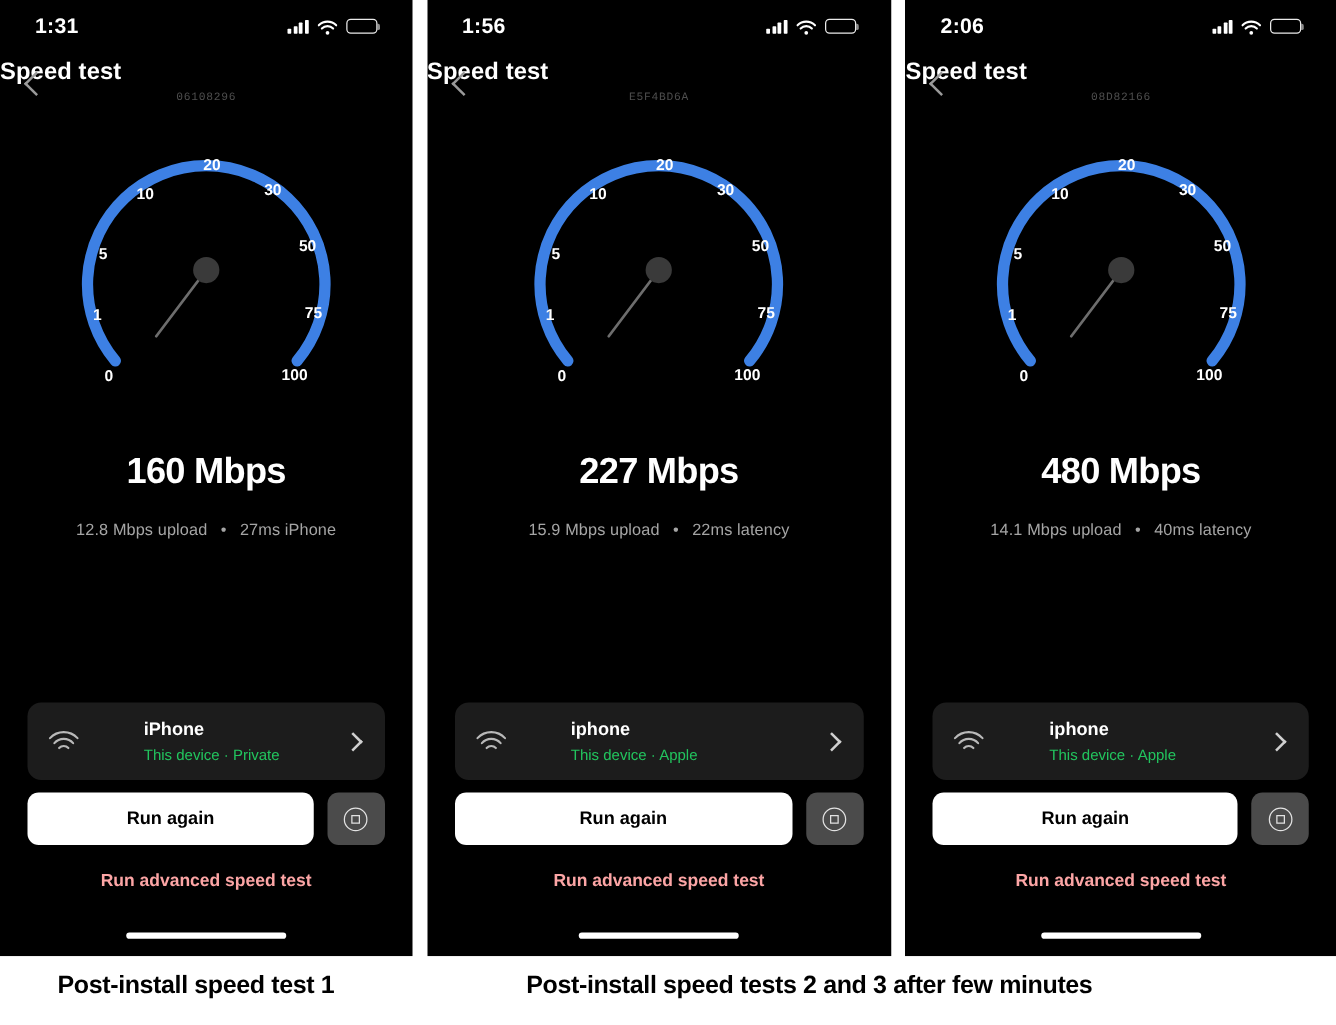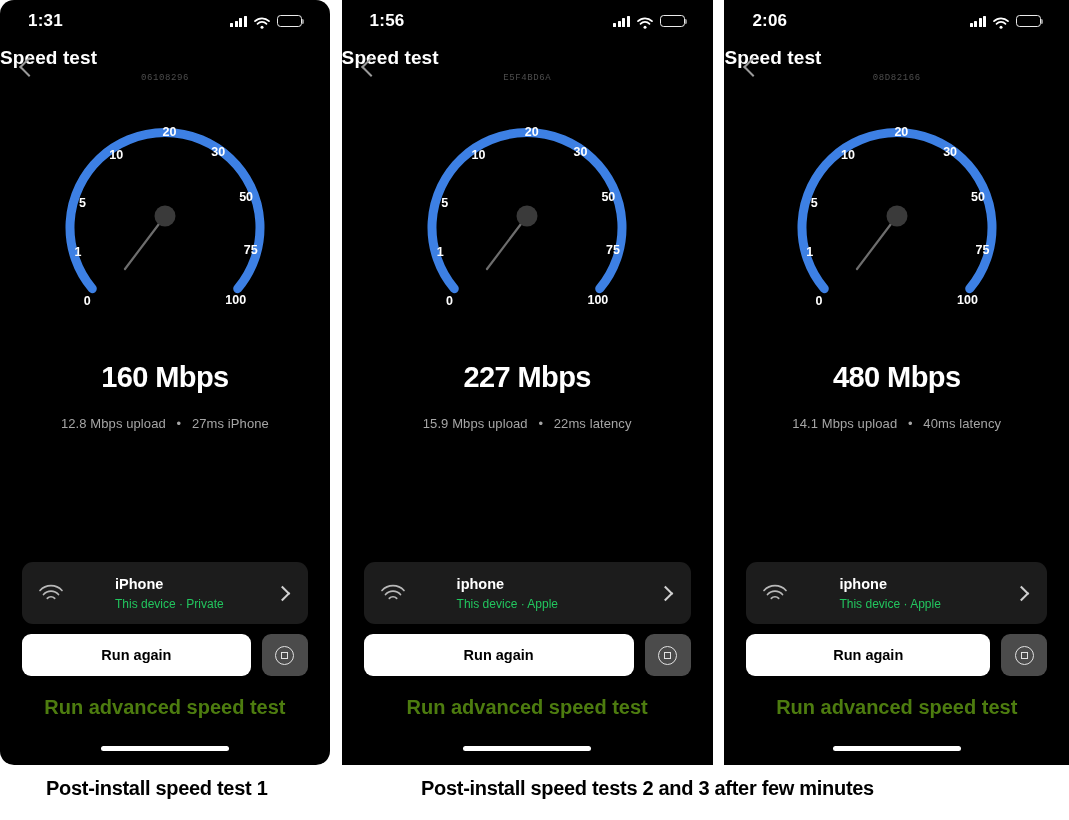--- a/index.html
+++ b/index.html
@@ -17,21 +17,21 @@
     width: 1069px; height: 765px;
     display: flex;
     background: #ffffff;
   }
   .phone {
     position: relative;
     background: #000000;
     height: 765px;
     overflow: hidden;
   }
-  .phone.p1 { width: 336px; border-radius: 14px; }
+  .phone.p1 { width: 336px; }
   .gap { width: 12px; background: #ffffff; height: 765px; }
   .phone.p2 { width: 378px; }
   .phone.p3 { width: 351px; }
 
   
   .statusbar {
     position: absolute; top: 0; left: 0; right: 0; height: 42px;
     display: flex; align-items: center; justify-content: space-between;
     padding: 0 28px;
   }
@@ -140,21 +140,21 @@
     border: none; cursor: pointer;
   }
   .stop-glyph {
     width: 19px; height: 19px; border-radius: 50%;
     border: 1.6px solid #e2e2e2;
     display: flex; align-items: center; justify-content: center;
   }
   .stop-glyph i { display:block; width: 7px; height: 7px; border: 1.6px solid #e2e2e2; }
   .advanced-link {
     position: absolute; left: 0; right: 0; top: 696px; text-align: center;
-    color: #4d7c0f; font-size: 20px; font-weight: 700; cursor: pointer;
+    color: #fca5a5; font-size: 14px; font-weight: 700; cursor: pointer;
   }
   .home-indicator {
     position: absolute; bottom: 14px; left: 50%; transform: translateX(-50%);
     width: 128px; height: 5px; border-radius: 3px; background: #ffffff;
   }
 
   
   .captions {
     position: absolute; left: 0; top: 765px; width: 1069px; height: 68px;
     background: #ffffff;

